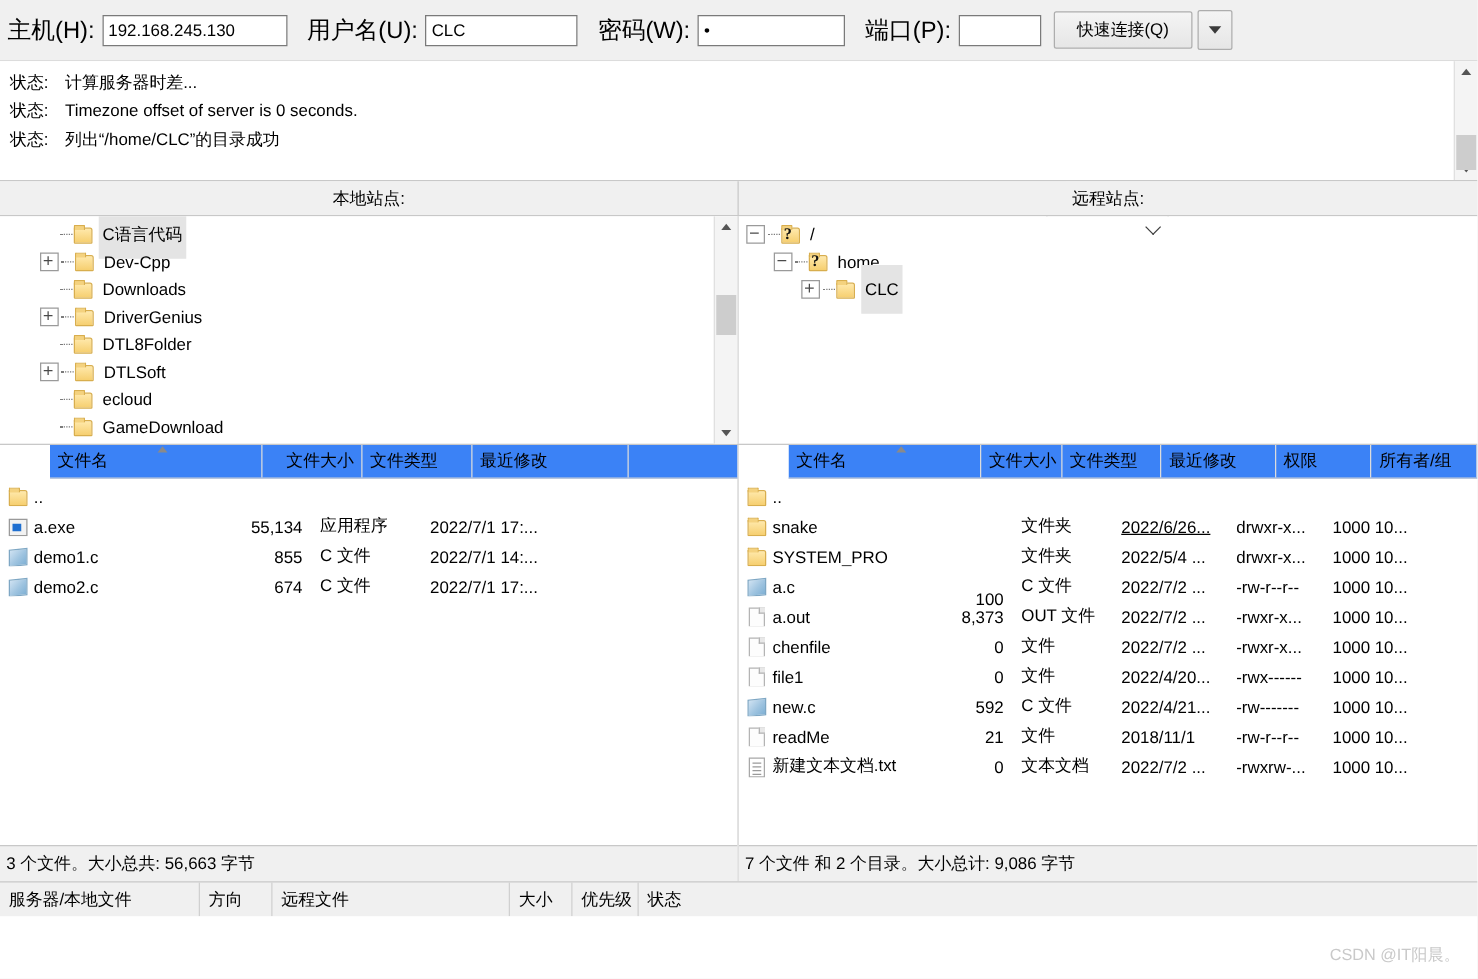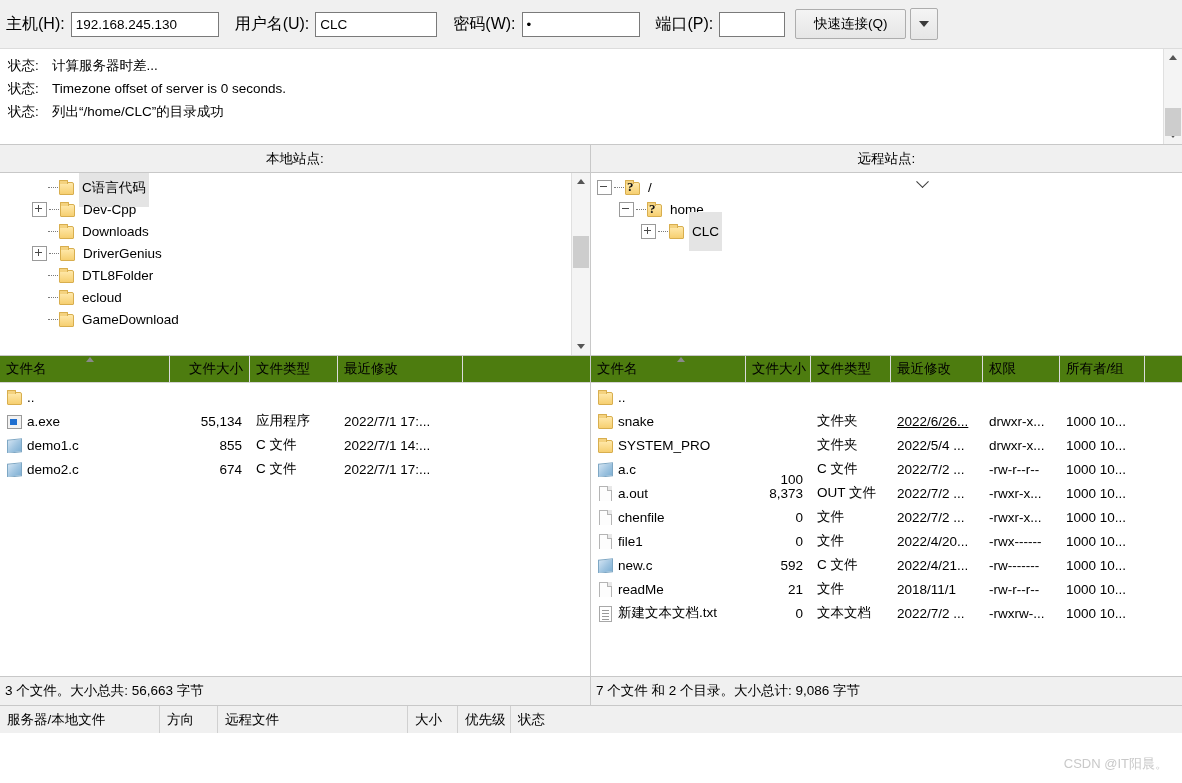--- a/index.html
+++ b/index.html
@@ -24,21 +24,21 @@
   .quickbar {
     height: 49px;
     background: #f0f0f0;
     display: flex; align-items: center;
     padding: 0 6px;
     box-sizing: border-box;
     border-bottom: 1px solid #dcdcdc;
     flex: 0 0 auto;
   }
   .qc-label {
-    font-size: 16px;
+    font-size: 19px;
     margin-right: 6px;
     white-space: nowrap;
     color: #000;
   }
   .qc-input {
     height: 25px;
     border: 1px solid #7a7a7a;
     background: #ffffff;
     font-family: "Liberation Sans", sans-serif;
     font-size: 13.5px;
@@ -283,23 +283,24 @@
     width: 591px;
     display: flex; flex-direction: column;
     background: #fff;
     box-sizing: border-box;
     overflow: hidden;
   }
   .listpane.left { border-right: 1px solid #c8c8c8; }
   .lhead {
     height: 26px;
     display: flex;
-    background: #4d7c0f;
+    background: #3b82f6;
     border-bottom: 1px solid #d4d4d4;
     flex: 0 0 26px;
+    margin-left: 40px;
   }
   .hcell {
     font-size: 13.5px;
     line-height: 26px;
     padding-left: 6px;
     border-right: 1px solid #dcdcdc;
     box-sizing: border-box;
     position: relative;
     white-space: nowrap;
     overflow: hidden;
@@ -531,20 +532,29 @@
 
         <div class="tnode indent-3">
           <span class="tdash"></span>
           <span class="folder">
               <span class="fb"></span>
               <span class="ft"></span>
             </span>
           <span class="tlabel">DTL8Folder</span>
         </div>
 
+        <div class="tnode indent-2">
+          <span class="texp plus"></span>
+          <span class="tdash"></span>
+          <span class="folder">
+              <span class="fb"></span>
+              <span class="ft"></span>
+            </span>
+          <span class="tlabel">DTLSoft</span>
+        </div>
 
         <div class="tnode indent-3">
           <span class="tdash"></span>
           <span class="folder">
               <span class="fb"></span>
               <span class="ft"></span>
             </span>
           <span class="tlabel">ecloud</span>
         </div>
 

